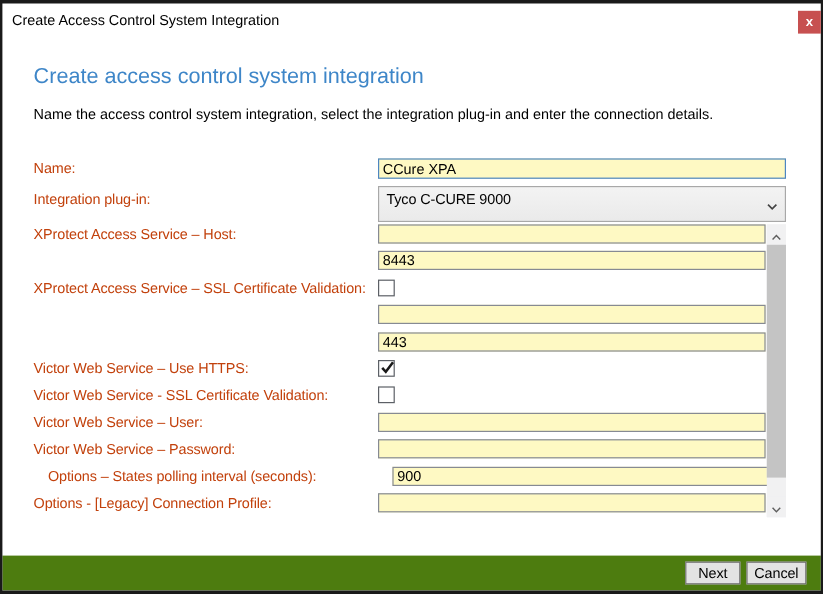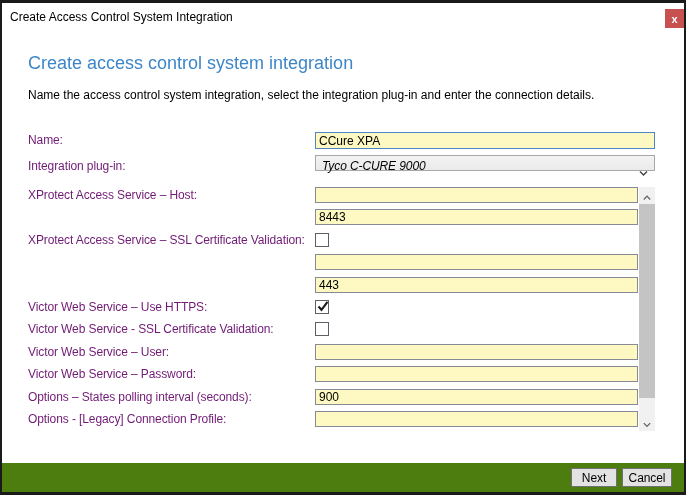--- a/index.html
+++ b/index.html
@@ -23,35 +23,34 @@
   }
   .heading {
     position:absolute; left:28px; top:54px; font-size:18px; font-weight:normal;
     line-height:18px; color:#3e86c8; white-space:nowrap;
   }
   .description {
     position:absolute; left:28px; top:89px; font-size:12px; line-height:12px; color:#000000;
     white-space:nowrap;
   }
   .form-label {
-    position:absolute; left:28px; font-size:12px; color:#701a75; white-space:nowrap;
+    position:absolute; left:28px; font-size:12px; color:#c2410c; white-space:nowrap;
     letter-spacing:-0.1px;
   }
   .text-input {
     position:absolute; border:1px solid #868a93; background:#fef9c3; color:#000000;
     font-family:"Liberation Sans", sans-serif; font-size:12px; padding:0 0 0 3px; outline:none;
   }
   .name-input {
     left:315px; top:132px; width:340px; height:17px; border:1px solid #4d86c2;
   }
   .dropdown {
-    position:absolute; left:315px; top:155px; width:340px; height:16px;
+    position:absolute; left:315px; top:155px; width:340px; height:30px;
     border:1px solid #a8a8a8; background:linear-gradient(#f3f3f3,#eaeaea);
     cursor:default;
-    font-style:italic;
   }
   .dropdown-value {
     position:absolute; left:6px; top:0; line-height:20px; font-size:12px; color:#000000;
     white-space:nowrap; letter-spacing:-0.1px;
   }
   .dropdown-chevron { position:absolute; right:6px; top:7px; width:9px; height:7px; }
   .scroll-area { position:absolute; left:0; top:187px; width:686px; height:244px; }
   .form-row { position:absolute; left:0; width:655px; }
   .form-row .form-label { line-height:16px; }
   .row-input { left:315px; width:323px; height:16px; }
@@ -138,21 +137,21 @@
           <div class="checkbox"></div>
         </div>
         <div class="form-row" style="top: 157px; height: 16px; text-decoration: underline;">
           <span class="form-label">Victor Web Service – User:</span>
           <input type="text" class="text-input row-input" style="top: 0px;">
         </div>
         <div class="form-row" style="top: 179px; height: 16px;">
           <span class="form-label">Victor Web Service – Password:</span>
           <input type="text" class="text-input row-input" style="top: 0px;">
         </div>
-        <div class="form-row" style="top: 202px; height: 16px;">
+        <div class="form-row" style="top: 202px; height: 16px; margin-left: 12px;">
           <span class="form-label">Options – States polling interval (seconds):</span>
           <input type="text" class="text-input row-input" value="900" style="top: 0px;">
         </div>
         <div class="form-row" style="top: 224px; height: 16px;">
           <span class="form-label">Options - [Legacy] Connection Profile:</span>
           <input type="text" class="text-input row-input" style="top: 0px;">
         </div>
       </div>
     <div class="scrollbar" style="top:0;">
       <button class="sb-btn sb-up">

